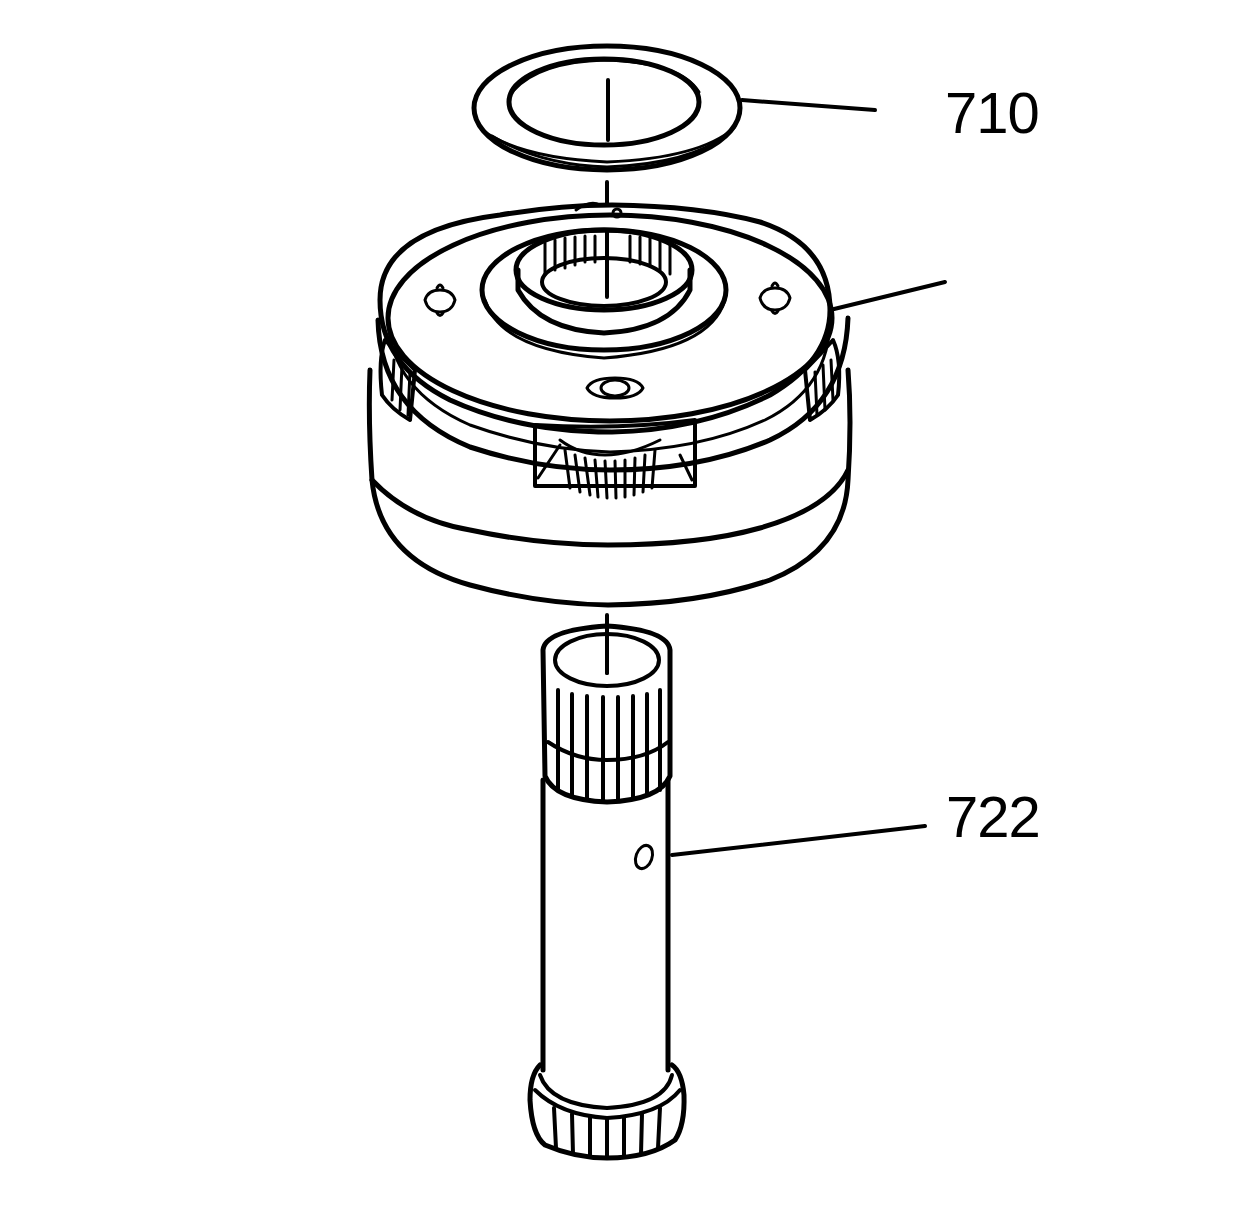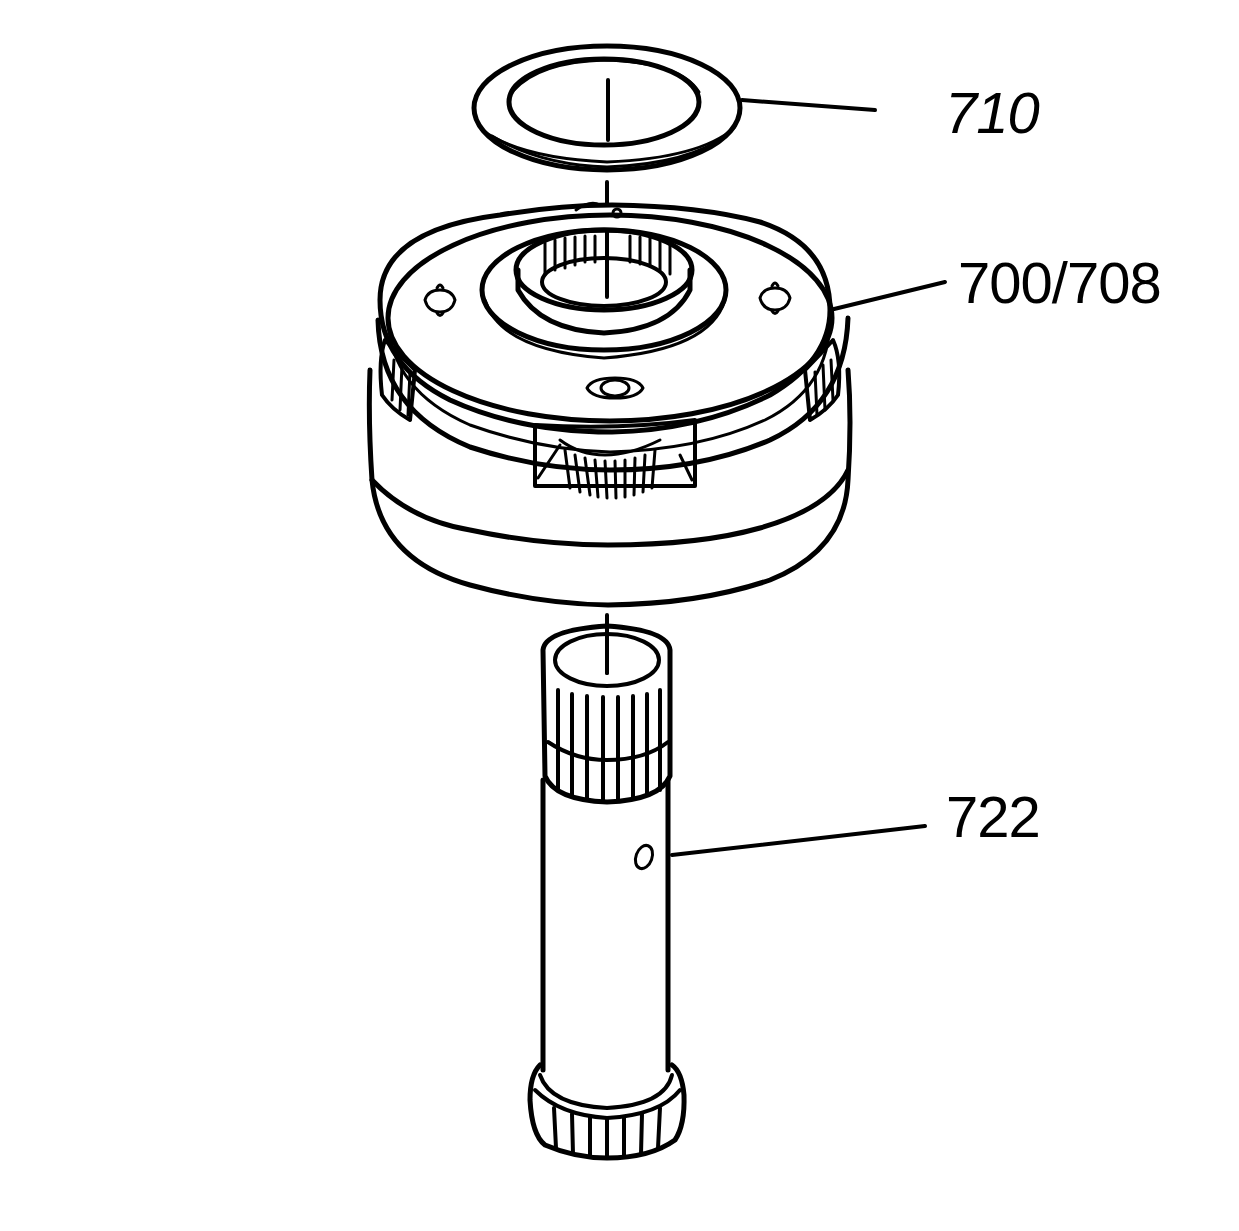--- a/index.html
+++ b/index.html
@@ -161,16 +161,15 @@
         <line x1="607" y1="1118" x2="607" y2="1158"></line>
         <line x1="624" y1="1117" x2="624" y2="1157"></line>
         <line x1="642" y1="1114" x2="641" y2="1154"></line>
         <line x1="660" y1="1108" x2="658" y2="1148"></line>
       </g>
 
       <line class="ln-m" x1="672" y1="855" x2="925" y2="826"></line>
     </g>
   </svg>
 
-  <div class="label" style="left:945px; top:84px;font-style:italic;">710</div>
-  <div class="label" style="left:958px; top:254px;">700/708</div>
+  <div class="label" style="left:945px; top:84px;">710</div>
   <div class="label" style="left:946px; top:788px;">722</div>
 </div>
 
 </body></html>

